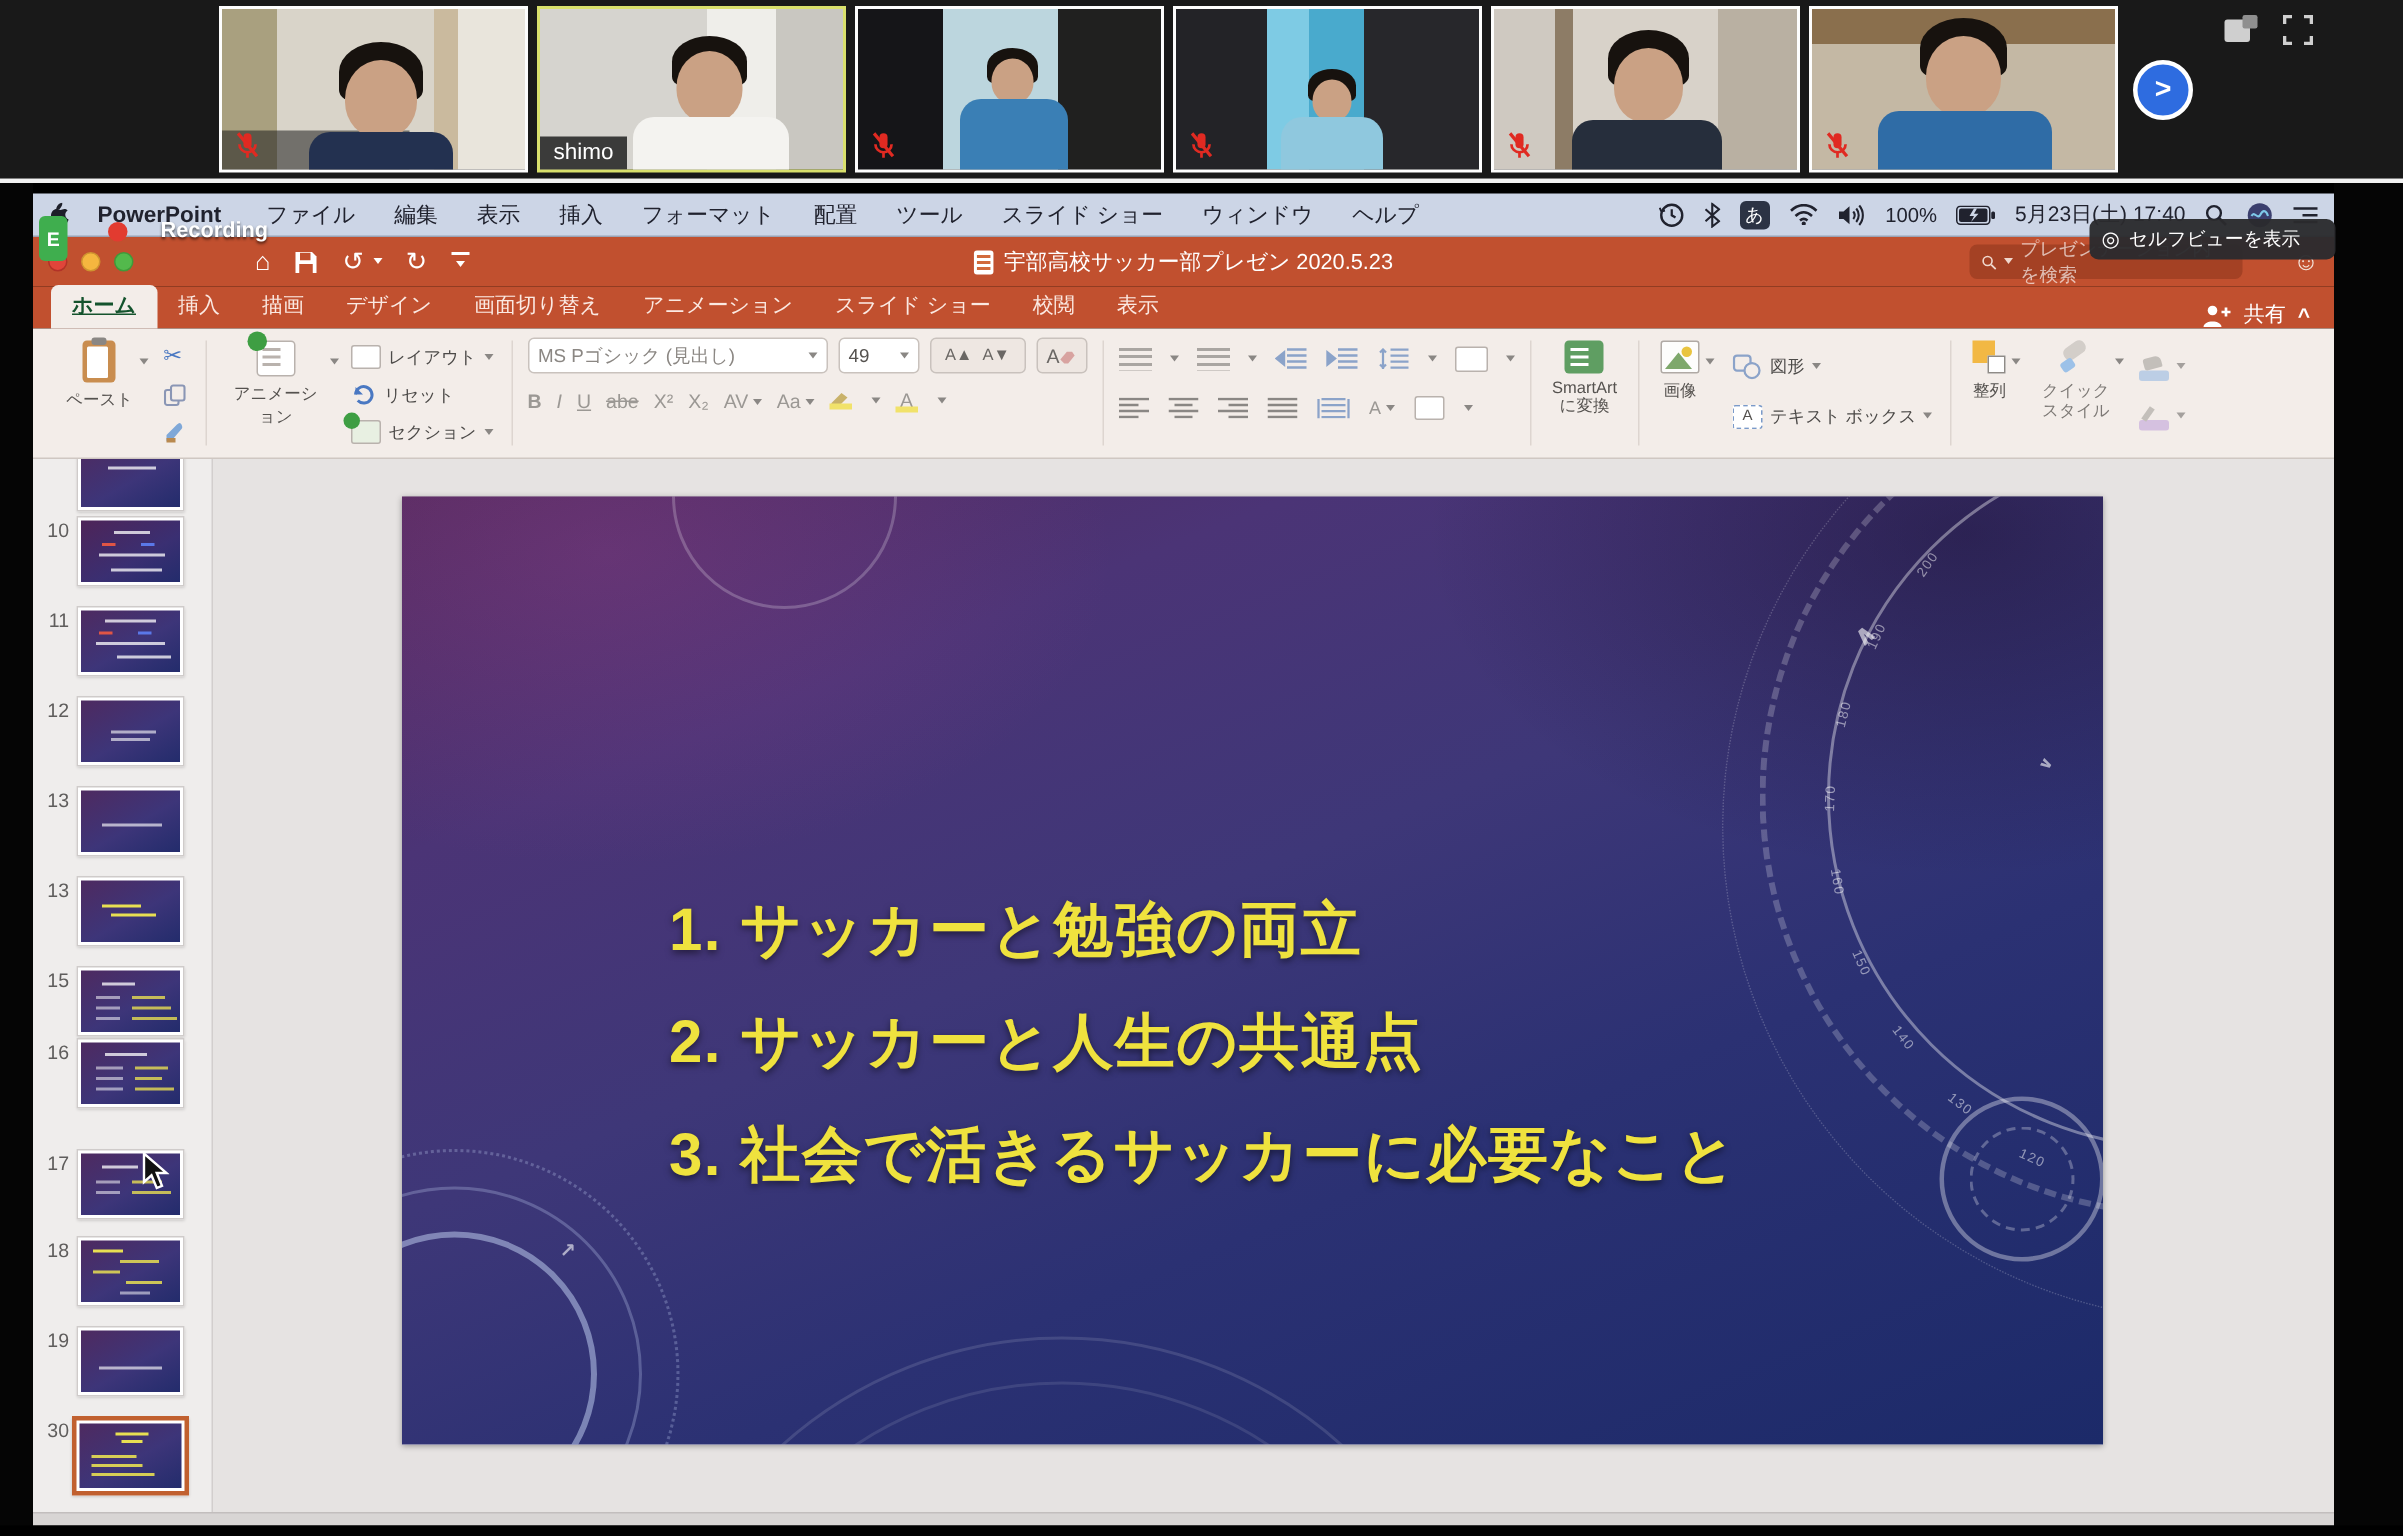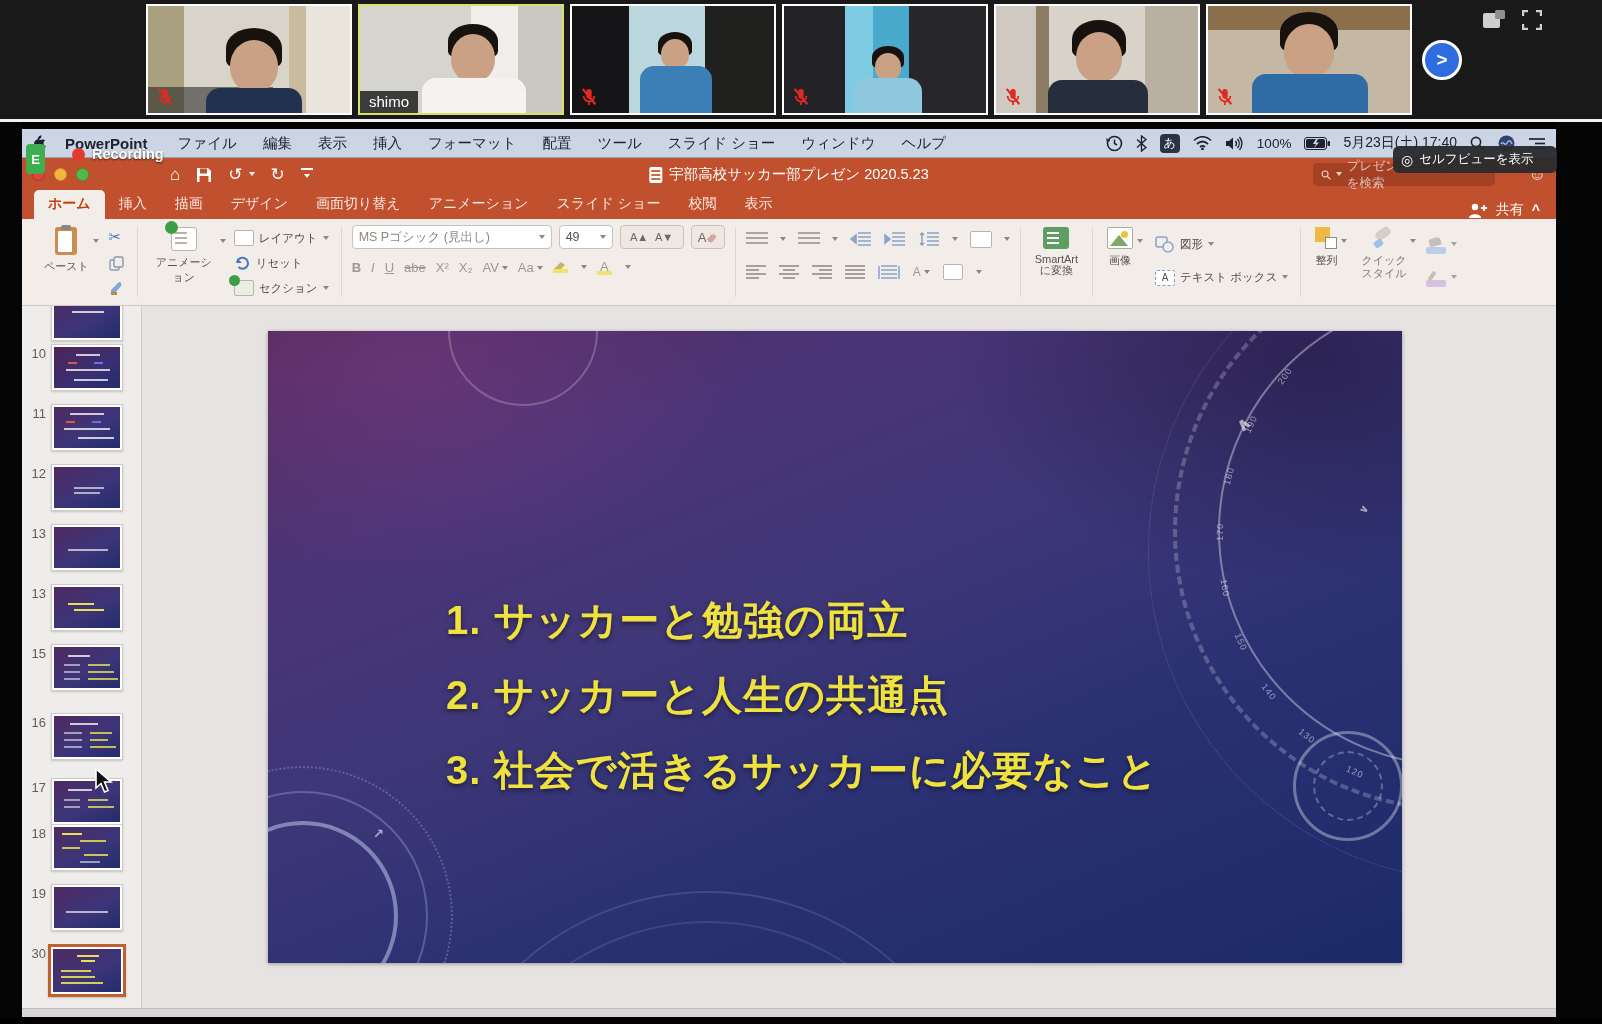--- a/index.html
+++ b/index.html
@@ -50,21 +50,21 @@
   .docicon{width:13px;height:16px;background:#fff;border-radius:2px;position:relative;}
   .docicon:before{content:"";position:absolute;left:2px;top:3px;width:9px;height:2px;background:#d26a3c;box-shadow:0 4px 0 #d26a3c,0 8px 0 #d26a3c;}
   .tsearch{margin-left:auto;margin-right:34px;width:182px;height:23px;background:rgba(80,20,5,.25);
     border-radius:5px;display:flex;align-items:center;gap:5px;padding:0 8px;color:rgba(255,255,255,.65);font-size:12.5px;}
   .smiley{color:#f4e3da;font-size:17px;}
 
   
   .tabrow{position:absolute;left:22px;top:191px;width:1534px;height:28px;background:#c1502f;
     display:flex;align-items:flex-end;padding:0 0 0 12px;color:#fbe9e2;font-size:14px;}
   .tab{padding:5px 14px 6px;white-space:nowrap;}
-  .tab.on{background:#f3ede9;color:#c2410c;font-weight:bold;border-radius:5px 5px 0 0;}
+  .tab.on{background:#f3ede9;color:#14532d;font-weight:bold;border-radius:5px 5px 0 0;text-decoration:underline;}
   .sharegrp{margin-left:auto;display:flex;align-items:center;gap:8px;color:#fff;padding-right:16px;font-size:14px;}
 
   
   .ribbon{position:absolute;left:22px;top:219px;width:1534px;height:87px;background:#f3ede9;
     border-bottom:1px solid #cfc7c2;display:flex;align-items:stretch;padding:6px 4px 6px 10px;color:#4c4a48;}
   .grp{display:flex;align-items:flex-start;padding:0 8px;}
   .vsep{width:1px;background:#ddd5d0;margin:2px 2px;}
   .bigbtn{display:flex;flex-direction:column;align-items:center;font-size:11px;gap:4px;padding:2px 4px;color:#55524f;}
   .dd{width:0;height:0;border:3.5px solid transparent;border-top:4.5px solid #8a8784;margin-top:2px;}
   .ddl{display:inline-block;vertical-align:middle;margin-left:3px;}
@@ -129,21 +129,21 @@
   .sbullets{position:absolute;left:178px;top:252px;color:#efe23e;font-size:40px;font-weight:600;
     line-height:75px;white-space:nowrap;text-shadow:0 2px 5px rgba(0,0,0,.5);letter-spacing:1px;}
 
   
   .statusbar{position:absolute;left:22px;top:1008px;width:1534px;height:9px;background:#d8d5d4;border-top:1px solid #c2bebd;}
   .bottomblack{position:absolute;left:0;top:1017px;width:1602px;height:7px;background:#000;}
 
   
   .recbadge{position:absolute;left:26px;top:144px;width:19px;height:30px;background:#3fae4e;border-radius:4px;
     color:#fff;font-size:13px;font-weight:bold;display:flex;align-items:center;justify-content:center;z-index:60;}
-  .recording{position:absolute;left:72px;top:146px;display:flex;align-items:center;gap:7px;z-index:60;}
+  .recording{position:absolute;left:72px;top:146px;display:flex;align-items:center;gap:22px;z-index:60;}
   .recdot{width:13px;height:13px;border-radius:50%;background:#e23b30;}
   .rectext{color:#fff;font-size:14.5px;font-weight:bold;text-shadow:0 1px 2px rgba(0,0,0,.7);}
   .tooltip{position:absolute;left:1393px;top:146px;width:164px;height:27px;background:rgba(43,43,46,.96);
     border-radius:6px;display:flex;align-items:center;gap:6px;padding:0 8px;color:#fff;font-size:12.5px;
     z-index:70;white-space:nowrap;}
   .cursor{position:absolute;left:94px;top:768px;z-index:80;}
 </style>
 </head>
 <body>
 
@@ -610,35 +610,35 @@
           <div class="tl" style="left:14px;top:8px;width:22px;height:1.5px"></div>
           <div class="tl" style="left:10px;top:17px;width:16px;height:1.5px;opacity:.7"></div>
               <div class="tl tly" style="left:34px;top:17px;width:22px;height:1.5px;opacity:.8"></div>
           <div class="tl" style="left:10px;top:24px;width:16px;height:1.5px;opacity:.7"></div>
               <div class="tl tly" style="left:34px;top:24px;width:26px;height:1.5px;opacity:.8"></div>
           <div class="tl" style="left:10px;top:31px;width:16px;height:1.5px;opacity:.7"></div>
               <div class="tl tly" style="left:34px;top:31px;width:30px;height:1.5px;opacity:.8"></div>
         </div>
           </div>
       </div>
-      <div class="thumbrow" style="top:407px">
+      <div class="thumbrow" style="top:386px">
         <span class="tnum">16</span>
         <div class="tcard">
             <div class="tslide">
           <div class="tl" style="left:16px;top:7px;width:28px;height:1.5px"></div>
           <div class="tl" style="left:10px;top:16px;width:18px;height:1.5px;opacity:.7"></div>
               <div class="tl tly" style="left:36px;top:16px;width:22px;height:1.5px;opacity:.8"></div>
           <div class="tl" style="left:10px;top:23px;width:18px;height:1.5px;opacity:.7"></div>
               <div class="tl tly" style="left:36px;top:23px;width:18px;height:1.5px;opacity:.8"></div>
           <div class="tl" style="left:10px;top:30px;width:18px;height:1.5px;opacity:.7"></div>
               <div class="tl tly" style="left:36px;top:30px;width:26px;height:1.5px;opacity:.8"></div>
         </div>
           </div>
       </div>
-      <div class="thumbrow" style="top:472px">
+      <div class="thumbrow" style="top:460px">
         <span class="tnum">17</span>
         <div class="tcard">
             <div class="tslide">
           <div class="tl" style="left:14px;top:8px;width:24px;height:1.5px"></div>
           <div class="tl" style="left:10px;top:18px;width:16px;height:1.5px;opacity:.7"></div>
               <div class="tl tly" style="left:34px;top:18px;width:20px;height:1.5px;opacity:.8"></div>
           <div class="tl" style="left:10px;top:25px;width:16px;height:1.5px;opacity:.7"></div>
               <div class="tl tly" style="left:34px;top:25px;width:26px;height:1.5px;opacity:.8"></div>
         </div>
           </div>

